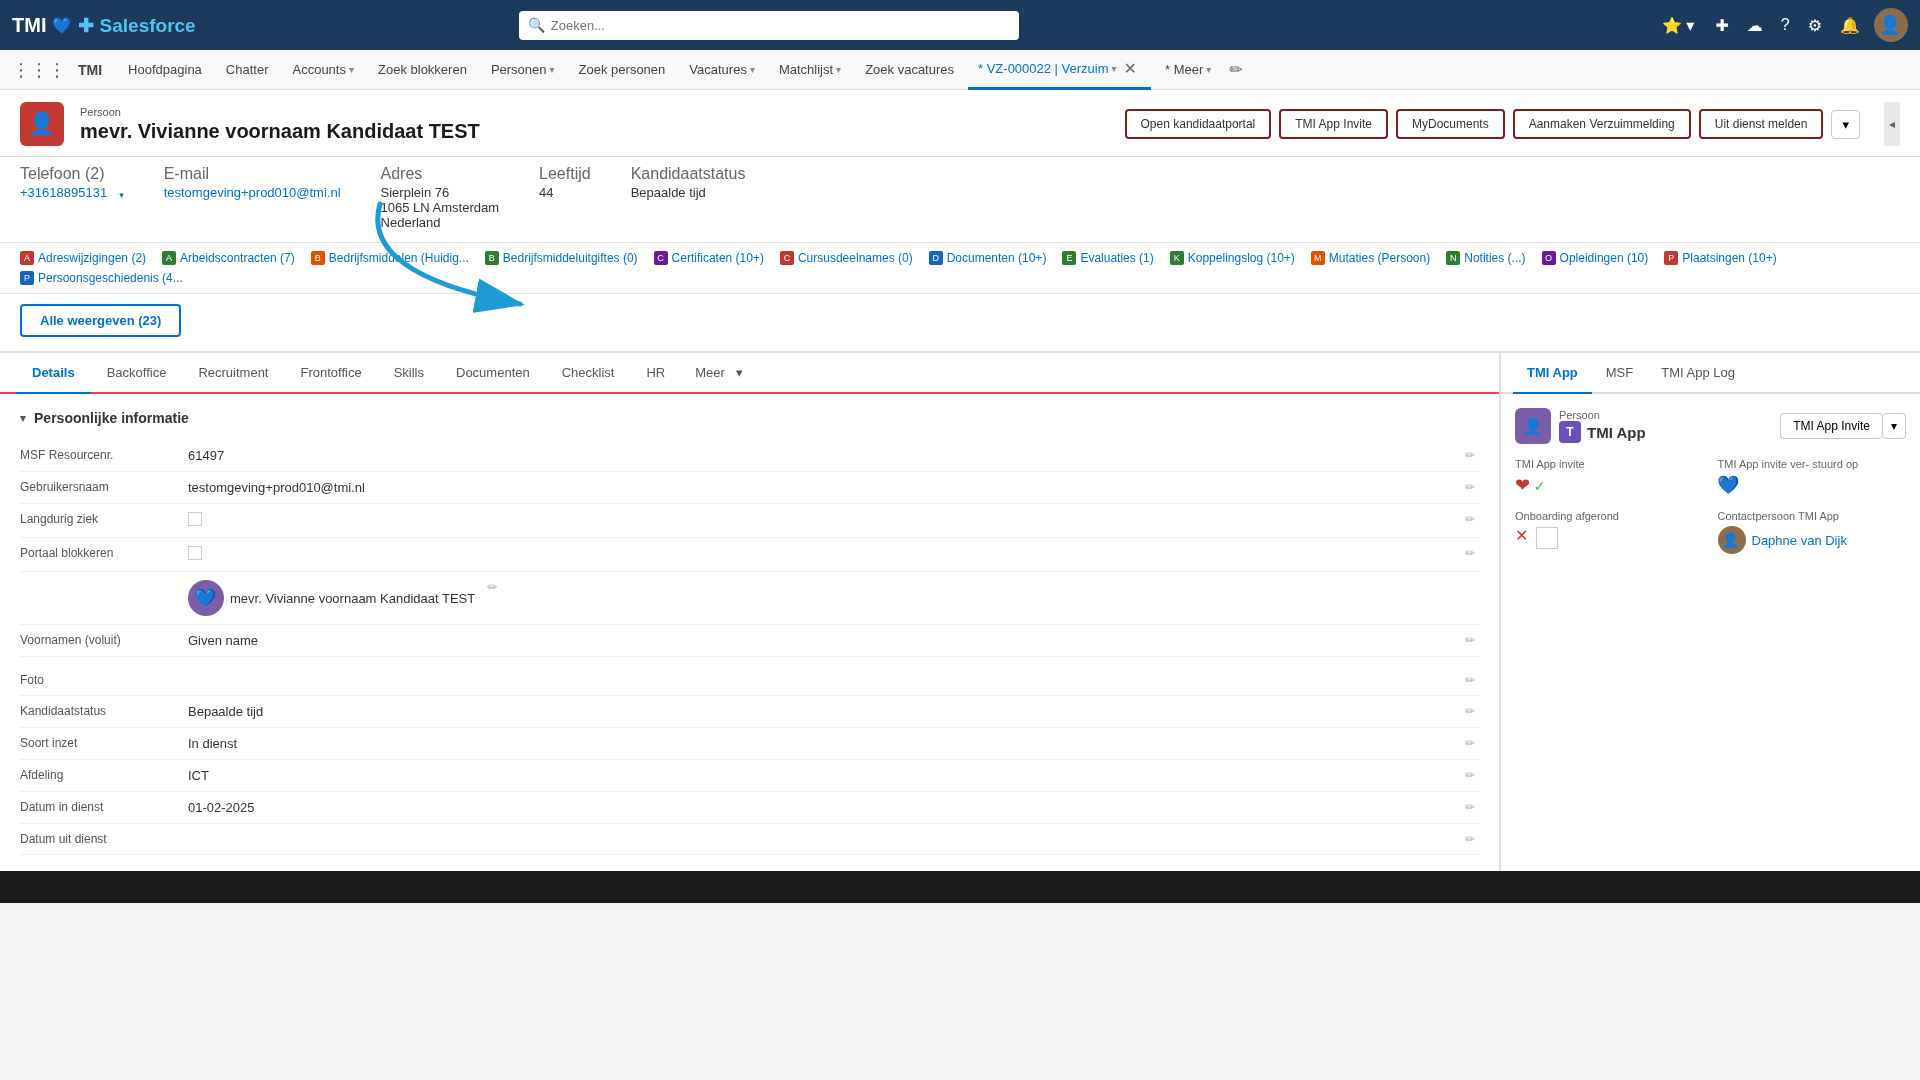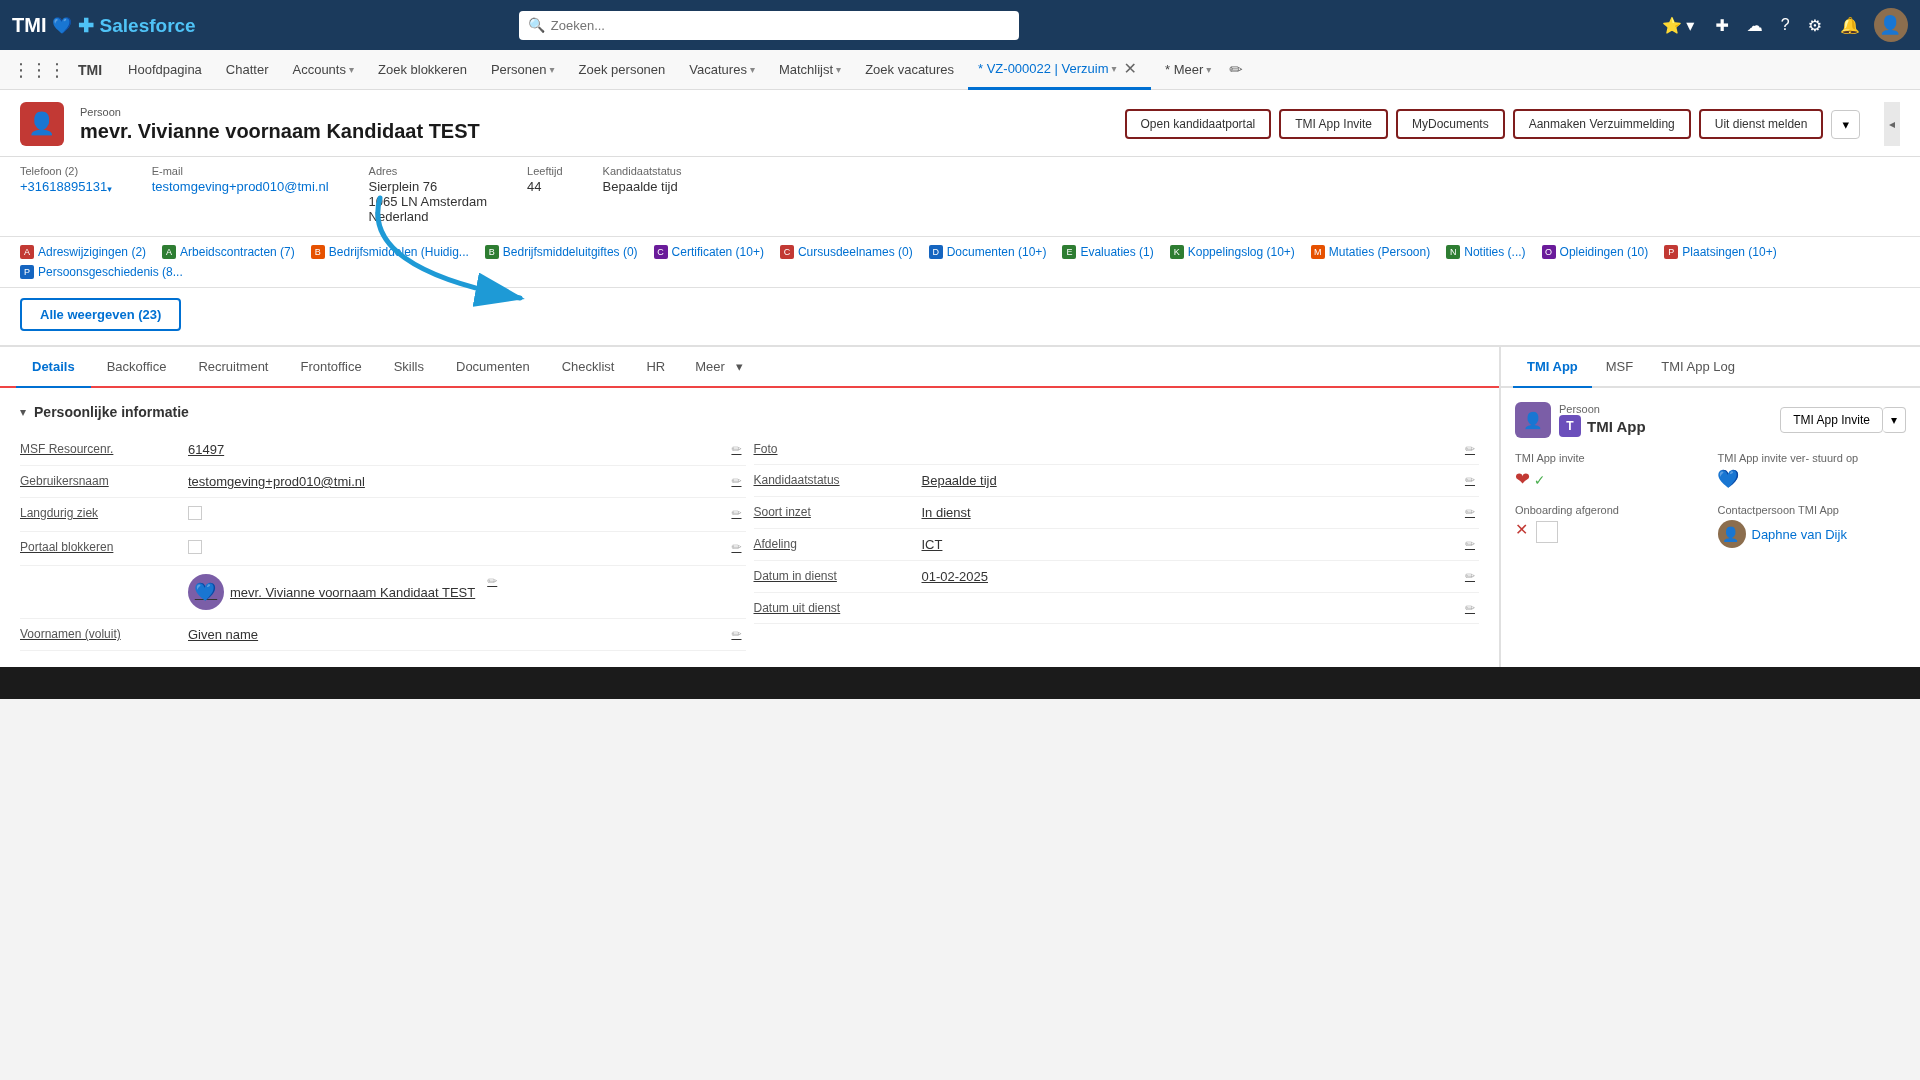--- a/index.html
+++ b/index.html
@@ -189,24 +189,24 @@
     }
 
     
     .record-details-bar {
       background: white;
       border-bottom: 1px solid #e0e0e0;
       padding: 8px 20px 12px 20px;
       display: flex;
       gap: 40px;
     }
-    .detail-field label { font-size: 11px; color: #666; display: block; margin-bottom: 2px; }
+    .detail-field label { font-size: 16px; color: #666; display: block; margin-bottom: 2px; }
     .detail-field .val { font-size: 13px; color: #333; }
     .detail-field .val a { color: #0070d2; text-decoration: none; }
-    .phone-val { display: flex; align-items: flex-end; gap: 0; font-size: 13px; color: #0070d2; cursor: pointer; }
+    .phone-val { display: flex; align-items: flex-end; gap: 12px; font-size: 13px; color: #0070d2; cursor: pointer; }
     .phone-chevron { font-size: 9px; }
 
     
     .related-list-bar {
       background: white;
       border-bottom: 1px solid #e0e0e0;
       padding: 8px 20px;
       display: flex;
       flex-wrap: wrap;
       gap: 6px 16px;
@@ -298,23 +298,22 @@
       display: flex;
       align-items: center;
       gap: 8px;
       margin-bottom: 14px;
       cursor: pointer;
     }
     .section-header .chevron-icon { color: #555; font-size: 12px; }
     .section-title { font-size: 14px; font-weight: 600; color: #333; }
     .field-grid {
       display: grid;
-      grid-template-columns: 1fr 1fr;
+      grid-template-columns: 1fr;
       gap: 8px;
-      text-decoration: underline;
     }
     .field-row {
       display: flex;
       align-items: flex-start;
       padding: 8px 0;
       border-bottom: 1px solid #f0f0f0;
       gap: 8px;
     }
     .field-label {
       font-size: 12px;
@@ -631,21 +630,21 @@
     <a class="related-link">
       <span class="rel-icon" style="background:#6a1b9a;">O</span>
       <span>Opleidingen (10)</span>
     </a>
     <a class="related-link">
       <span class="rel-icon" style="background:#c23934;">P</span>
       <span>Plaatsingen (10+)</span>
     </a>
     <a class="related-link">
       <span class="rel-icon" style="background:#1565c0;">P</span>
-      <span>Persoonsgeschiedenis (8...</span>
+      <span>Persoonsgeschiedenis (4...</span>
     </a>
   </div>
 
   <div style="position:relative; display:flex; align-items:flex-start; padding: 10px 20px 14px 20px; background:white; border-bottom:1px solid #e0e0e0;">
 
     <svg style="position:absolute; left: 320px; top: -100px; pointer-events:none; z-index:10;" width="320" height="130">
       <defs>
         <marker id="arrowhead" markerWidth="10" markerHeight="7" refX="9" refY="3.5" orient="auto">
           <polygon points="0 0, 10 3.5, 0 7" fill="#1e9ad6"></polygon>
         </marker>

